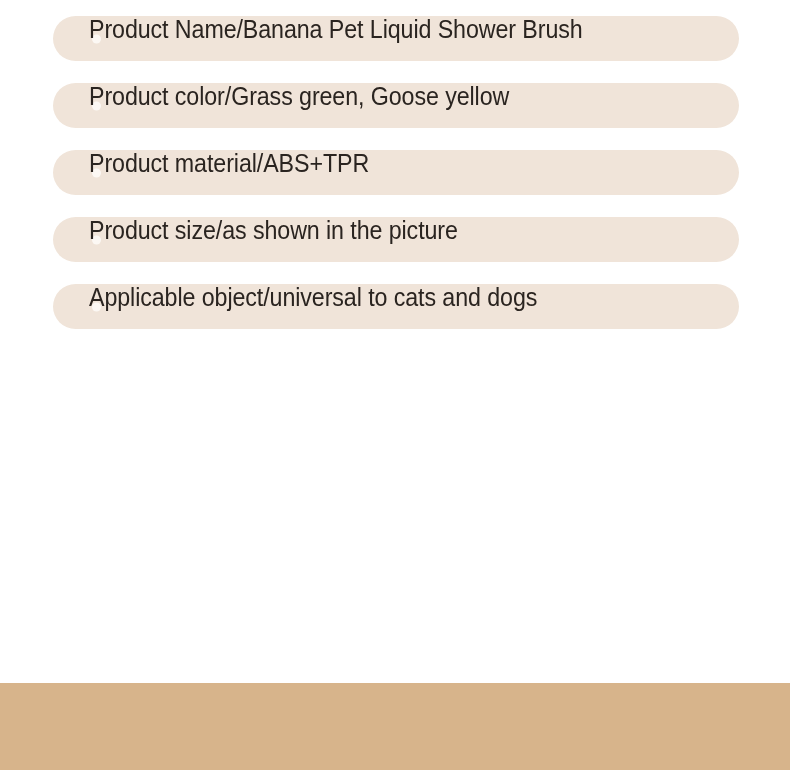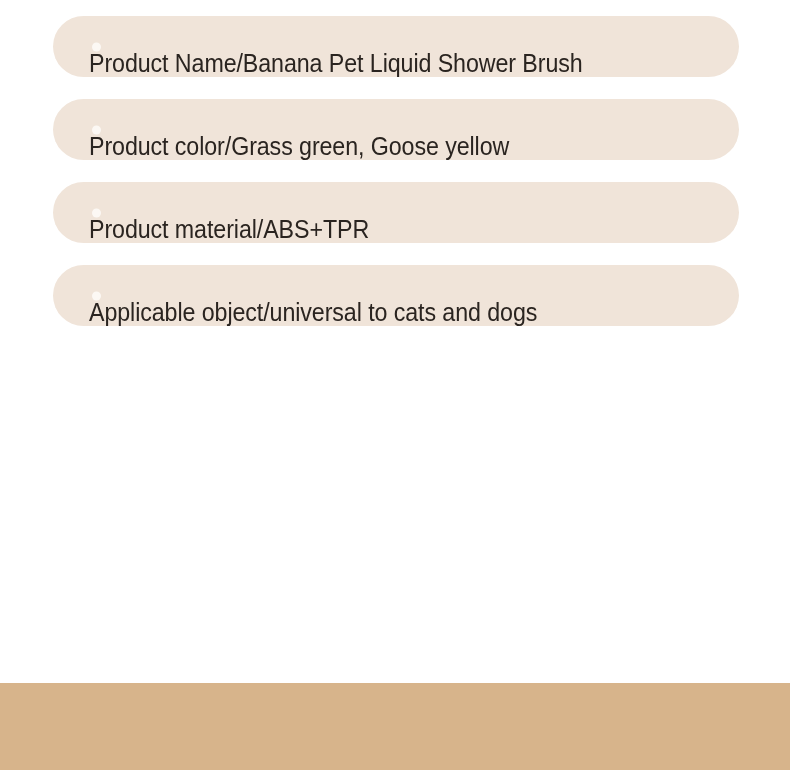--- a/index.html
+++ b/index.html
@@ -30,26 +30,26 @@
   .spec-list {
     list-style: none;
     margin: 0;
     padding: 0;
   }
 
   .spec-row {
     position: relative;
     box-sizing: border-box;
     width: 686px;
-    height: 61px;
+    height: 45px;
     margin: 0 0 22px 53px;
     background: #f0e4d9;
     border-radius: 31px;
     display: flex;
-    align-items: flex-end;
+    align-items: flex-start;
     padding-left: 36px;
   }
 
   .spec-row:last-child {
     margin-bottom: 6px;
   }
 
   .bullet-dot {
     position: absolute;
     left: 39px;
@@ -96,20 +96,24 @@
     <li class="spec-row">
       <span class="bullet-dot"></span>
       <span class="spec-text">Product color/Grass green, Goose yellow</span>
     </li>
 
     <li class="spec-row">
       <span class="bullet-dot"></span>
       <span class="spec-text">Product material/ABS+TPR</span>
     </li>
 
+    <li class="spec-row">
+      <span class="bullet-dot"></span>
+      <span class="spec-text">Product size/as shown in the picture</span>
+    </li>
 
 
 
     <li class="spec-row">
       <span class="bullet-dot"></span>
       <span class="spec-text">Applicable object/universal to cats and dogs</span>
     </li>
 
   </ul>
 </div>

